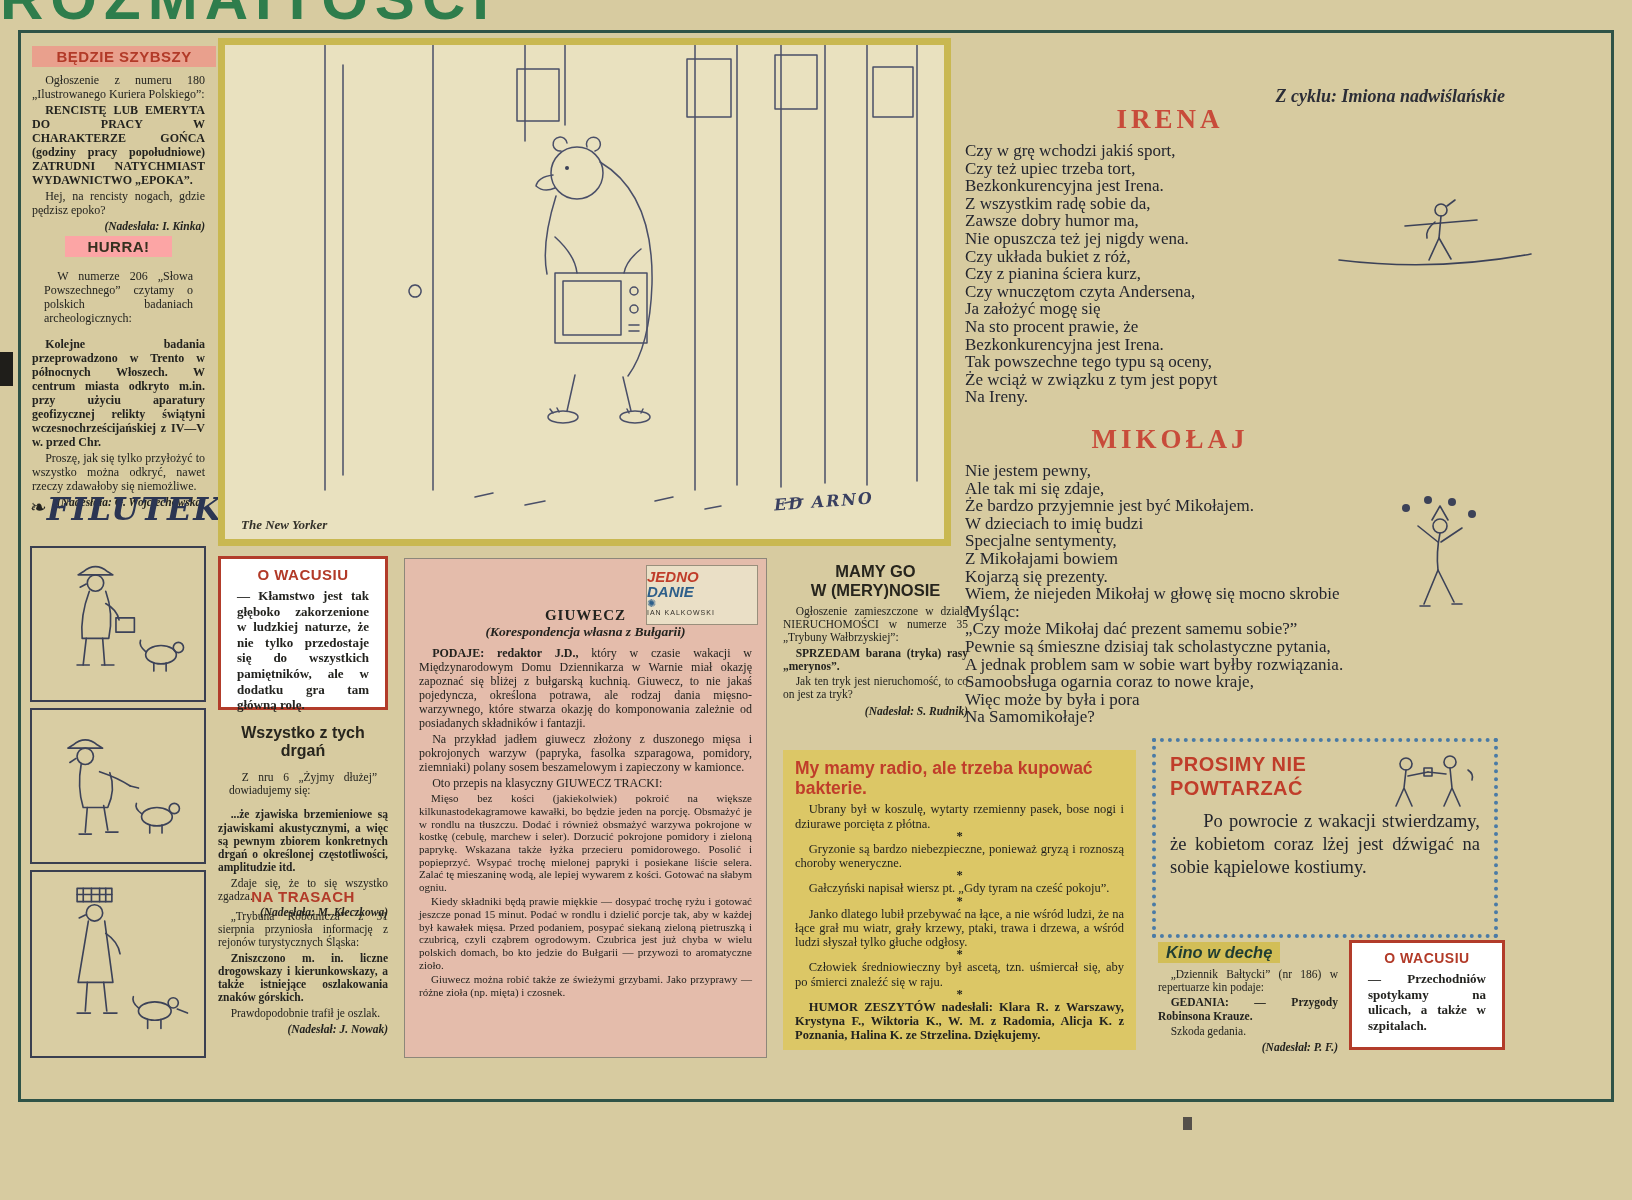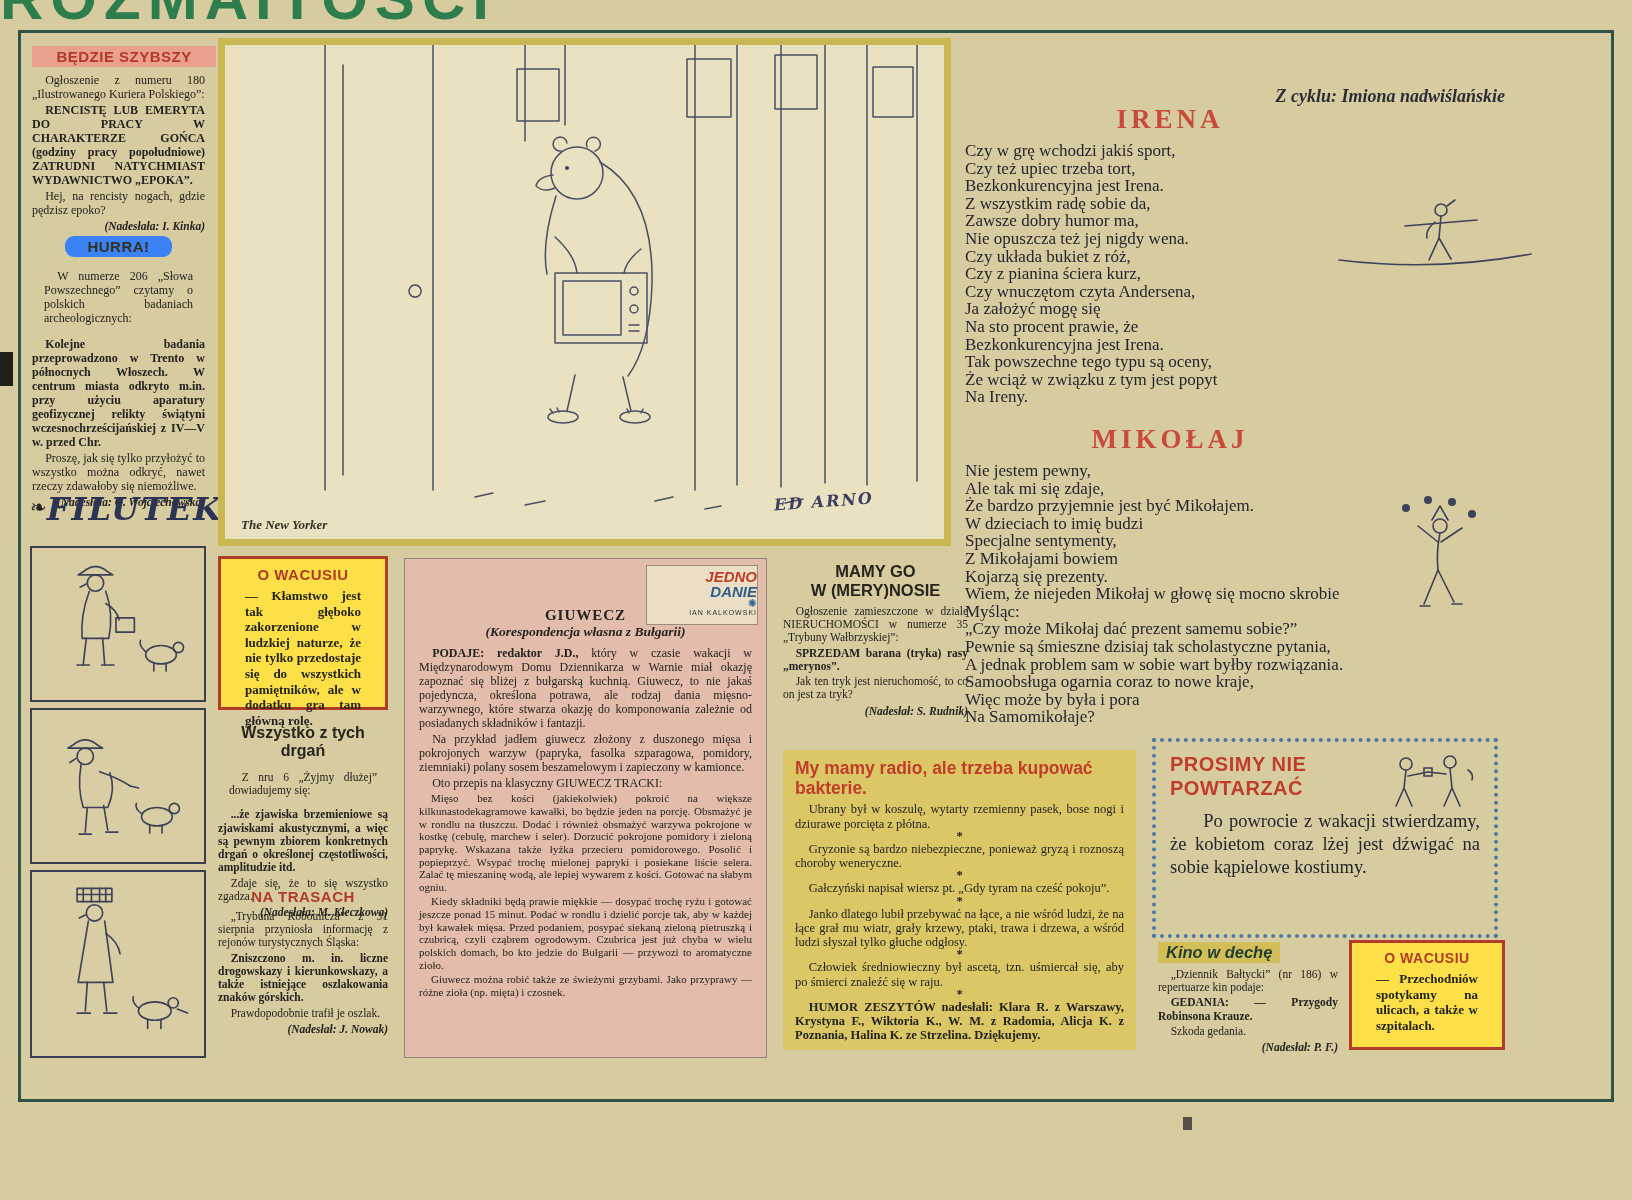--- a/index.html
+++ b/index.html
@@ -26,22 +26,22 @@
   .bold{font-weight:bold;}
   
   .sec{position:absolute;}
   .title-pink{
     display:block;margin:0 auto 6px auto;text-align:center;width:88%;
     background:#e9a08d;color:#b23a28;font-family:"Liberation Sans",sans-serif;
     font-weight:bold;font-size:15px;padding:2px 16px;letter-spacing:.5px;
   }
   .title-yellow{
     display:block;margin:0 auto 6px auto;text-align:center;width:62%;
-    background:#3b82f6;color:#35301f;font-family:"Liberation Sans",sans-serif;
-    font-weight:bold;font-size:15px;padding:2px 0;letter-spacing:.5px;border-radius:9px;
+    background:#fca5a5;color:#35301f;font-family:"Liberation Sans",sans-serif;
+    font-weight:bold;font-size:15px;padding:2px 0;letter-spacing:.5px;
   }
   .title-red-center{
     text-align:center;color:#b23a28;font-family:"Liberation Sans",sans-serif;
     font-weight:bold;font-size:15px;margin-bottom:5px;letter-spacing:.5px;
   }
   .title-dark-center{
     text-align:center;color:#27251d;font-family:"Liberation Sans",sans-serif;
     font-weight:bold;font-size:16px;margin-bottom:5px;
   }
   .filutek-logo{
@@ -76,29 +76,29 @@
   .kern-cycle{
     position:absolute;left:1090px;top:86px;width:415px;text-align:right;
     font-style:italic;font-weight:bold;font-size:18px;color:#2b2d36;
   }
   .poem-title{
     position:absolute;width:410px;text-align:center;color:#c84b3a;
     font-weight:bold;font-size:27px;letter-spacing:4px;font-family:"Liberation Serif",serif;
   }
   .poem-lines{position:absolute;left:965px;font-size:17px;line-height:17.6px;color:#23252e;}
   
-  .red-box{border:3px solid #b23c2a;box-sizing:border-box;padding:7px 24px;background:#fde047;}
+  .red-box{border:3px solid #b23c2a;box-sizing:border-box;padding:7px 16px;background:#ffffff;}
   .owacusiu-body{font-size:13px;font-weight:bold;line-height:1.2;text-align:justify;}
   .giuwecz{
     position:absolute;left:404px;top:558px;width:363px;height:500px;box-sizing:border-box;
     background:#e4bcab;border:1px solid #8d877a;padding:8px 14px;overflow:hidden;
   }
   .giu-logo{
     position:absolute;right:8px;top:6px;width:112px;height:60px;background:#eadfc6;
-    border:1px solid #998f7c;text-align:right;padding-top:3px;box-sizing:border-box;
+    border:1px solid #998f7c;text-align:left;padding-top:3px;box-sizing:border-box;
   }
   .giu-logo .l1{font-family:"Liberation Sans",sans-serif;font-weight:bold;font-style:italic;font-size:15px;color:#c03d2a;line-height:15px;}
   .giu-logo .l2{font-family:"Liberation Sans",sans-serif;font-weight:bold;font-style:italic;font-size:15px;color:#2e5f8a;line-height:15px;}
   .giu-logo .swirl{color:#2e5f8a;font-size:11px;line-height:8px;}
   .giu-logo .la{font-family:"Liberation Sans",sans-serif;font-size:7px;letter-spacing:1px;color:#33302a;margin-top:2px;}
   .giu-title{text-align:center;font-weight:bold;font-size:15px;margin-top:40px;letter-spacing:1px;}
   .giu-sub{text-align:center;font-style:italic;font-weight:bold;font-size:13.5px;margin-bottom:6px;}
   .giu-p{font-size:12px;line-height:1.17;text-align:justify;text-indent:1.1em;margin:0 0 2px 0;}
   .giu-p.small{font-size:11px;line-height:1.15;}
   .humor{

